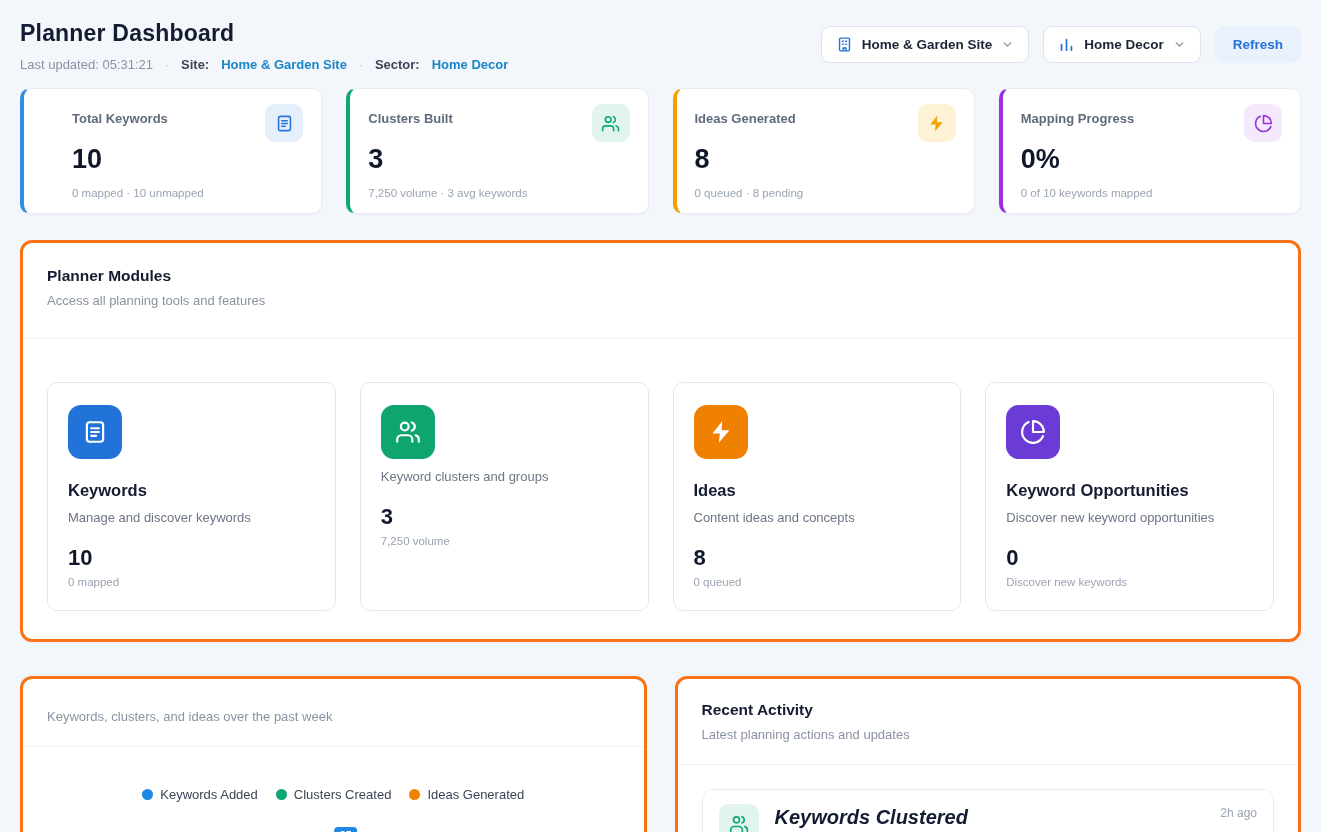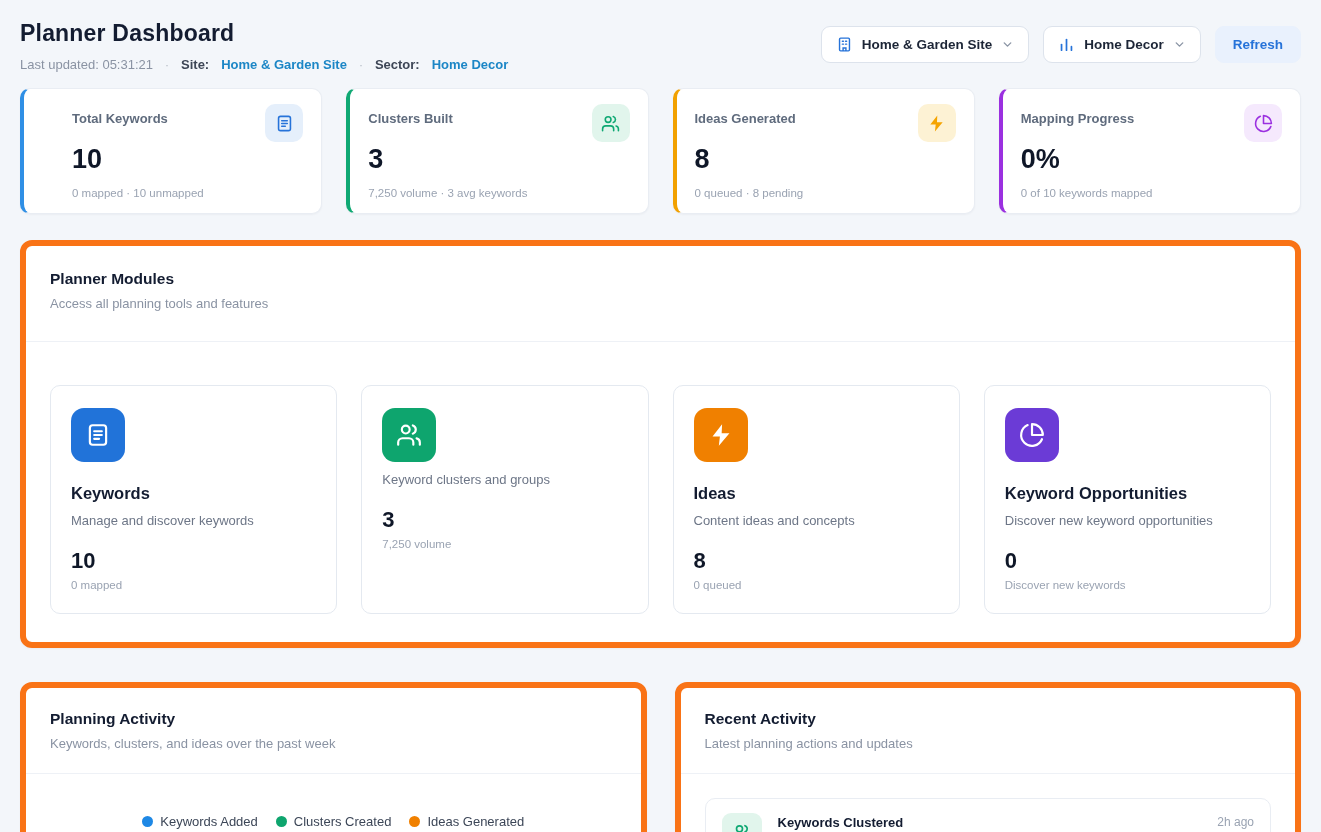--- a/index.html
+++ b/index.html
@@ -47,21 +47,21 @@
   .icon-tile .ic { width:19px; height:19px; }
   .t-blue   { background:#e5effb; color:#2673d9; }
   .t-green  { background:#e1f5ec; color:#0fa873; }
   .t-amber  { background:#fdf2d4; color:#f5a400; }
   .t-purple { background:#f5e9fd; color:#9b30e0; }
   .stat-value { font-size:27px; font-weight:800; color:#0f1728; margin-top:2px; }
   .stat-detail { font-size:11.5px; color:#9aa3b2; margin-top:12px; }
 
   
   .panel {
-    background:#fff; border:6px solid #f97316; border-radius:12px;
+    background:#fff; border:3px solid #f97316; border-radius:12px;
     margin-top:26px; box-shadow:0 1px 2px rgba(16,24,40,.04);
   }
   .panel-head { padding:24px 24px 30px; border-bottom:1px solid #eef1f6; }
   .panel-head.tight { padding:22px 24px 22px; }
   .panel-title { font-size:15.5px; font-weight:800; color:#131c31; }
   .panel-sub { font-size:13px; color:#8a93a3; margin-top:8px; }
 
   
   .modules { display:grid; grid-template-columns:repeat(4,1fr); gap:24px; padding:24px 24px 28px; }
   .module { border:1px solid #e4e9f0; border-radius:10px; padding:22px 20px; background:#fff; cursor:pointer;margin-top:19px; }
@@ -98,21 +98,21 @@
 
   .activity-item {
     margin:24px; border:1px solid #e9edf3; border-radius:10px; padding:14px 16px;
     display:flex; gap:16px; align-items:flex-start; background:#fff;
   }
   .act-icon { width:40px; height:40px; border-radius:9px; background:#e1f5ec; color:#0fa873;
     display:flex; align-items:center; justify-content:center; flex:none; }
   .act-icon .ic { width:20px; height:20px; }
   .act-body { flex:1; padding-top:2px; }
   .act-row { display:flex; justify-content:space-between; align-items:flex-start; }
-  .act-title { font-size:13px; font-weight:800; color:#131c31; }
+  .act-title { font-size:20px; font-weight:800; color:#131c31;font-style:italic; }
   .act-time { font-size:12px; color:#9aa3b2; }
   .act-desc { font-size:13px; color:#6d7687; margin-top:8px; }
 </style>
 </head>
 <body>
 
 <svg width="0" height="0" style="position:absolute" aria-hidden="true">
   <defs>
     <symbol id="i-doc" viewBox="0 0 24 24">
       <rect x="4.5" y="3" width="15" height="18" rx="2.5" fill="none" stroke="currentColor" stroke-width="2"></rect>
@@ -310,21 +310,20 @@
         <div class="module-detail">Discover new keywords</div>
       </div>
 
     </div>
   </div>
 
   <div class="bottom">
 
     <div class="panel" style="margin-top:0">
       <div class="panel-head tight">
-        <div class="panel-title">Planning Activity</div>
         <div class="panel-sub">Keywords, clusters, and ideas over the past week</div>
       </div>
 
       <div class="chart-legend">
         <span class="legend-item">
           <span class="dot dot-blue"></span>
           <span>Keywords Added</span>
         </span>
         <span class="legend-item">
           <span class="dot dot-green"></span>

